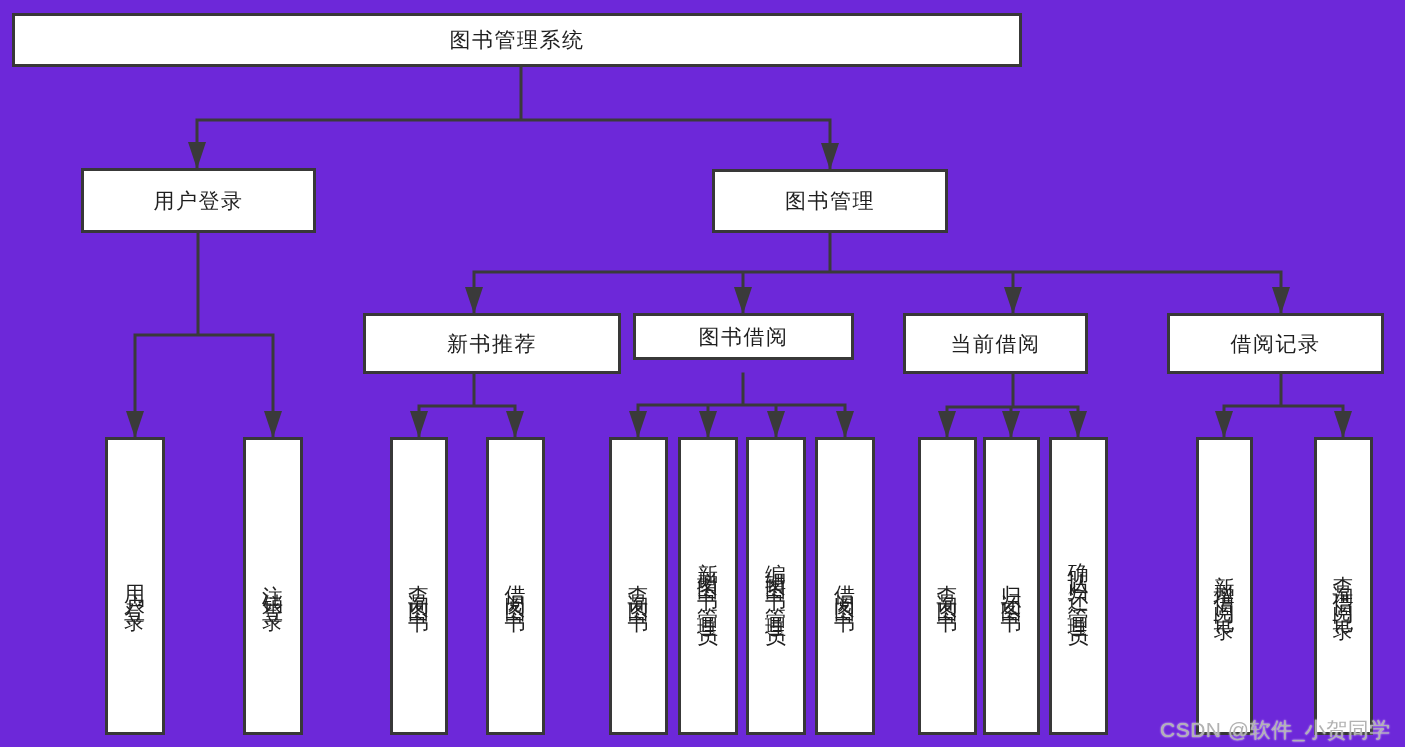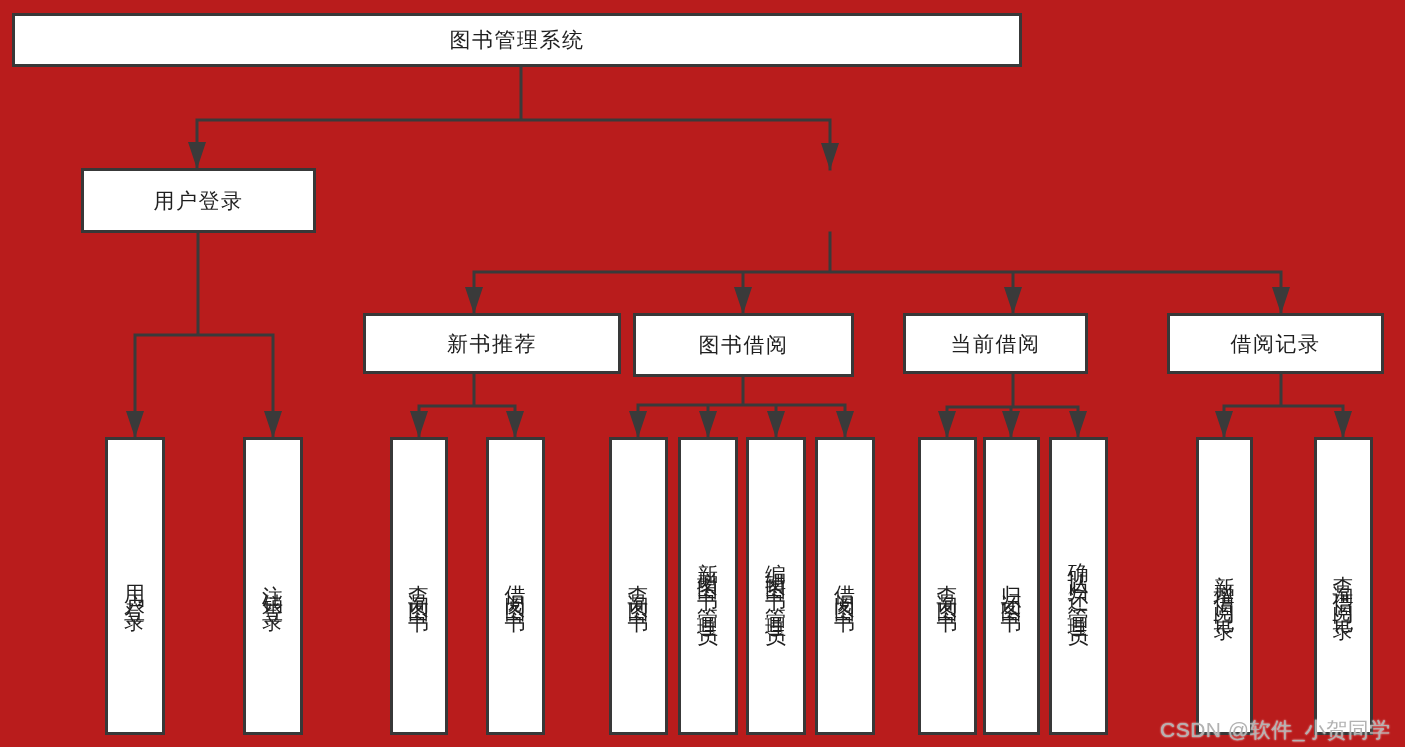--- a/index.html
+++ b/index.html
@@ -1,20 +1,20 @@
 <!DOCTYPE html>
 <html><head>
 <meta charset="utf-8">
 <style>
   html, body { margin: 0; padding: 0; background: #ffffff; }
   .stage {
     position: relative;
     width: 1405px;
     height: 747px;
-    background: #b91c1c;
+    background: #6d28d9;
     font-family: "Liberation Sans", "DejaVu Sans", sans-serif;
     overflow: hidden;
   }
   svg.connectors {
     position: absolute;
     left: 0; top: 0;
     width: 1405px; height: 747px;
     z-index: 1;
   }
   .node {
@@ -115,25 +115,28 @@
     </g>
   </svg>
 
   <div class="node h" style="left:12px;top:13px;width:1010px;height:54px">
     <span>图书管理系统</span>
   </div>
 
   <div class="node h" style="left:81px;top:168px;width:235px;height:65px">
     <span>用户登录</span>
   </div>
+  <div class="node h" style="left:712px;top:169px;width:236px;height:64px">
+    <span>图书管理</span>
+  </div>
 
   <div class="node h" style="left:363px;top:313px;width:258px;height:61px">
     <span>新书推荐</span>
   </div>
-  <div class="node h" style="left:633px;top:313px;width:221px;height:64px">
+  <div class="node h" style="left:633px;top:313px;width:221px;height:47px">
     <span>图书借阅</span>
   </div>
   <div class="node h" style="left:903px;top:313px;width:185px;height:61px">
     <span>当前借阅</span>
   </div>
   <div class="node h" style="left:1167px;top:313px;width:217px;height:61px">
     <span>借阅记录</span>
   </div>
 
   <div class="node v" style="left:105px;top:437px;width:60px;height:298px">

